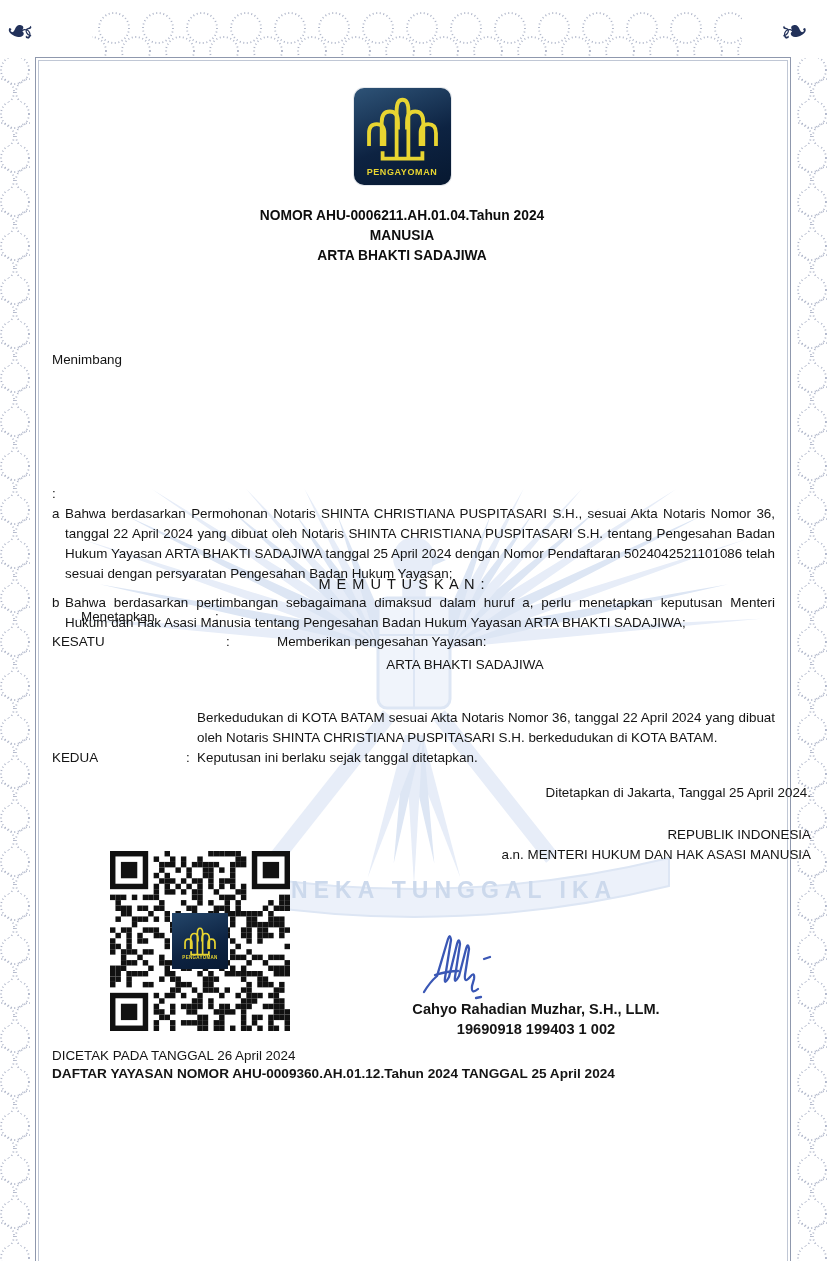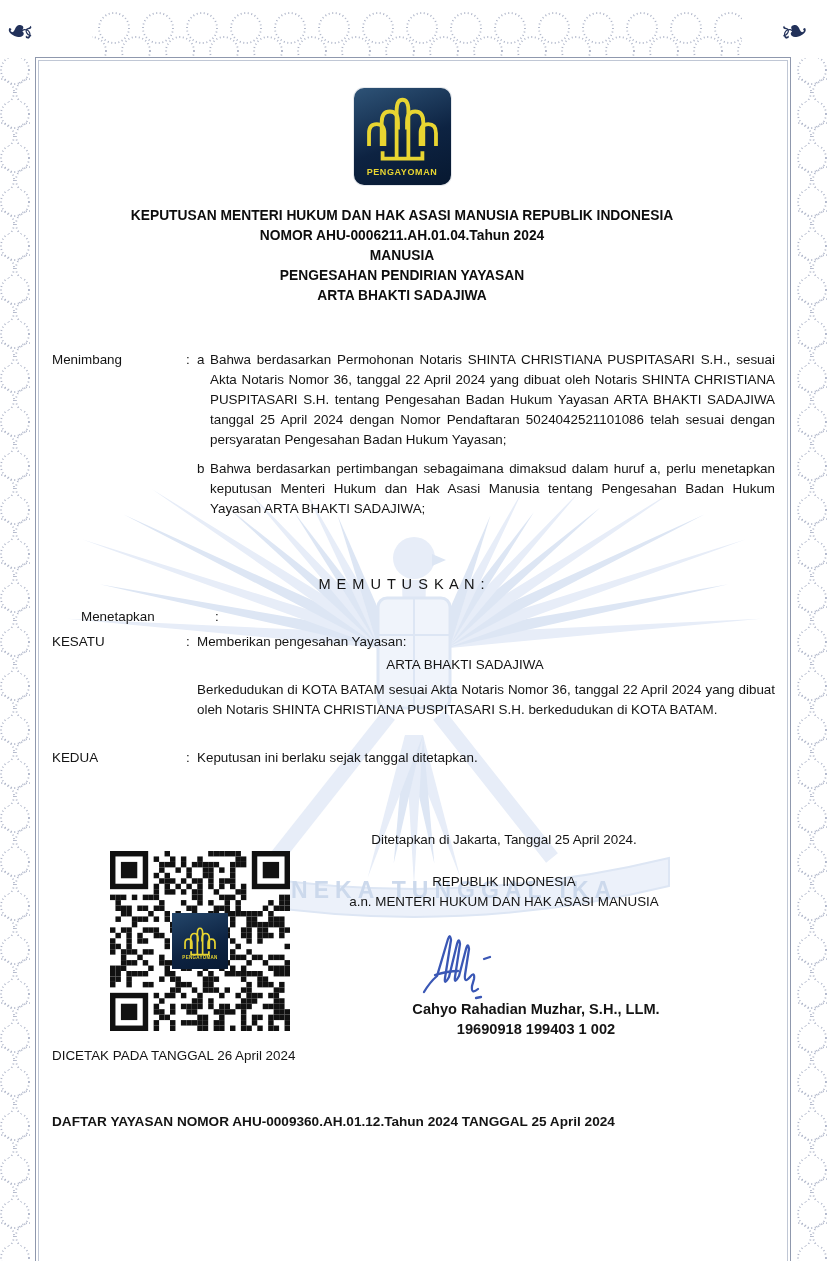--- a/index.html
+++ b/index.html
@@ -40,28 +40,28 @@
   .row { left:0; right:0; padding-left:52px; padding-right:53px; display:flex; align-items:flex-start; }
   .row .lbl   { width:134px; flex:0 0 134px; }
   .row .colon { width:11px;  flex:0 0 11px; }
   .row .mk    { width:13px;  flex:0 0 13px; }
   .row .txt   { flex:1; }
   .just { text-align:justify; }
   .item-b { margin-top:9px; }
   .memutuskan { left:52px; top:576px; width:700px; text-align:center;
     font-weight:normal; font-size:14.6px; letter-spacing:1px; }
   .kesatu-name { left:197px; top:655px; width:560px; text-align:center; padding-right:24px; }
-  .kesatu-par  { left:197px; top:680px; width:578px; }
-  .sig-block { left:197px; top:830px; width:614px; text-align:center; z-index:3; }
+  .kesatu-par  { left:197px; top:708px; width:578px; }
+  .sig-block { left:197px; top:783px; width:614px; text-align:right; z-index:3; }
   .sig-gap { height:22px; }
   .sig-script { position:absolute; left:418px; top:928px; z-index:3; }
   .sig-name { left:197px; top:999px; width:614px; text-align:center;
     font-weight:bold; font-size:14.6px; line-height:20px;margin-left:32px; }
   .footer-printed  { left:52px; top:1046px;text-align:center; }
-  .footer-register { left:52px; top:1066px; font-weight:bold; font-size:13.6px;margin-top:48px; }
+  .footer-register { left:52px; top:1066px; font-weight:bold; font-size:13.6px; }
   
   .qr { position:absolute; left:110px; top:851px; width:180px; height:180px; z-index:3; background:#fff; }
   .qr svg { display:block; }
   .qr-logo {
     position:absolute; left:62px; top:62px; width:56px; height:56px;
     background:linear-gradient(160deg,#24466a 0%, #0d2342 60%, #081a33 100%);
     display:flex; flex-direction:column; align-items:center; justify-content:center;
   }
   .qr-logo .mini-label { color:#e8d531; font-size:4.5px; font-weight:bold; letter-spacing:.3px; margin-top:-2px; }
   .hidden-defs { position:absolute; width:0; height:0; overflow:hidden; }
@@ -161,28 +161,26 @@
 <div class="logo-wrap abs">
   <div class="logo-box">
     <svg width="97" height="76" viewBox="0 0 100 84">
         <use href="#pengayoman-tree"></use>
       </svg>
     <div style="color:#e8d531; font-size:9px; font-weight:bold; letter-spacing:.6px; margin-top:-1px;">PENGAYOMAN</div>
   </div>
 </div>
 
 <div class="abs title-block">
-  <div>KEPUTUSAN MENTERI HUKUM DAN HAK ASASI MANUSIA REPUBLIK INDONESIA</div>
   <div>NOMOR AHU-0006211.AH.01.04.Tahun 2024</div>
   <div>MANUSIA</div>
-  <div>PENGESAHAN PENDIRIAN YAYASAN</div>
   <div>ARTA BHAKTI SADAJIWA</div>
 </div>
 
-<div class="abs row body-text" style="top:350px;">
+<div class="abs row body-text" style="top:350px;flex-direction:column;">
   <span class="lbl">Menimbang</span>
   <span class="colon">:</span>
   <span class="txt">
     <span style="display:flex;">
       <span class="mk">a</span>
       <span class="txt just">Bahwa berdasarkan Permohonan Notaris SHINTA CHRISTIANA PUSPITASARI S.H., sesuai Akta Notaris Nomor 36, tanggal 22 April 2024 yang dibuat oleh Notaris SHINTA CHRISTIANA PUSPITASARI S.H. tentang Pengesahan Badan Hukum Yayasan ARTA BHAKTI SADAJIWA tanggal 25 April 2024 dengan Nomor Pendaftaran 5024042521101086 telah sesuai dengan persyaratan Pengesahan Badan Hukum Yayasan;</span>
     </span>
     <span style="display:flex;" class="item-b">
       <span class="mk">b</span>
       <span class="txt just">Bahwa berdasarkan pertimbangan sebagaimana dimaksud dalam huruf a, perlu menetapkan keputusan Menteri Hukum dan Hak Asasi Manusia tentang Pengesahan Badan Hukum Yayasan ARTA BHAKTI SADAJIWA;</span>
@@ -190,21 +188,21 @@
   </span>
 </div>
 
 <div class="abs memutuskan">M E M U T U S K A N :</div>
 
 <div class="abs row body-text" style="top:607px;margin-left:29px;">
   <span class="lbl">Menetapkan</span>
   <span class="colon">:</span>
 </div>
 
-<div class="abs row body-text" style="top:632px;">
+<div class="abs row body-text" style="top:632px;gap:40px;">
   <span class="lbl">KESATU</span>
   <span class="colon">:</span>
   <span class="txt">Memberikan pengesahan Yayasan:</span>
 </div>
 <div class="abs body-text kesatu-name">ARTA BHAKTI SADAJIWA</div>
 <div class="abs body-text just kesatu-par">Berkedudukan di KOTA BATAM sesuai Akta Notaris Nomor 36, tanggal 22 April 2024 yang dibuat oleh Notaris SHINTA CHRISTIANA PUSPITASARI S.H. berkedudukan di KOTA BATAM.</div>
 
 <div class="abs row body-text" style="top:748px;">
   <span class="lbl">KEDUA</span>
   <span class="colon">:</span>

